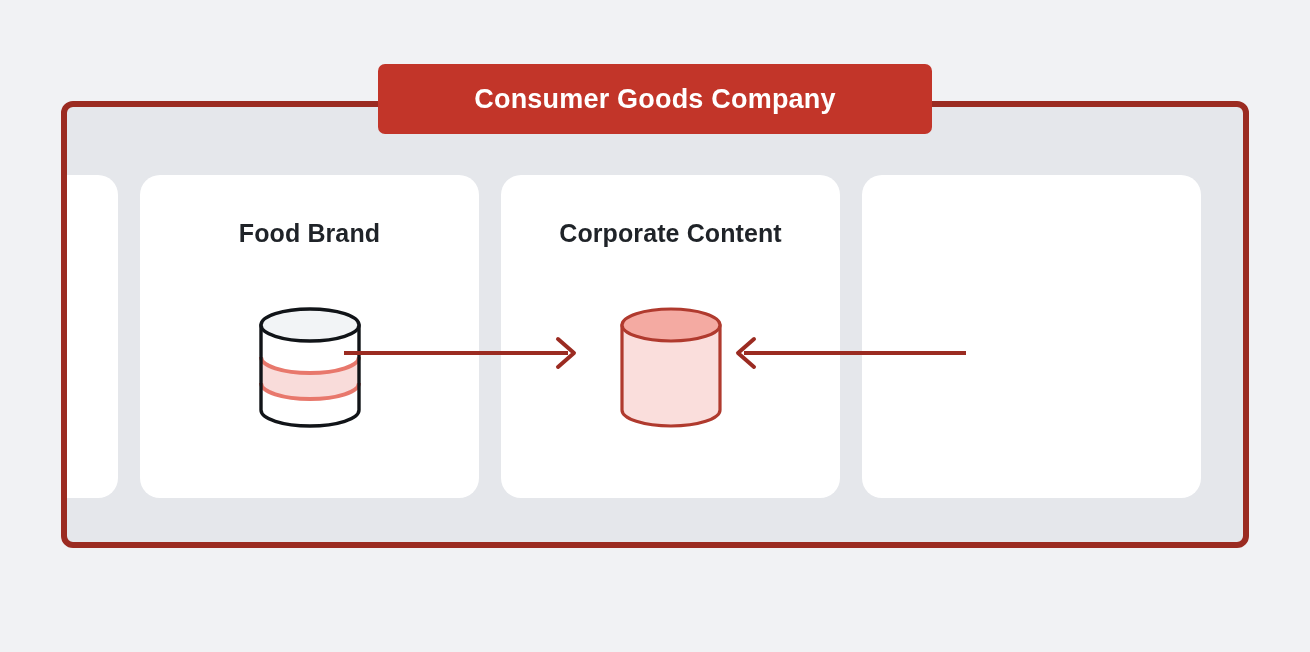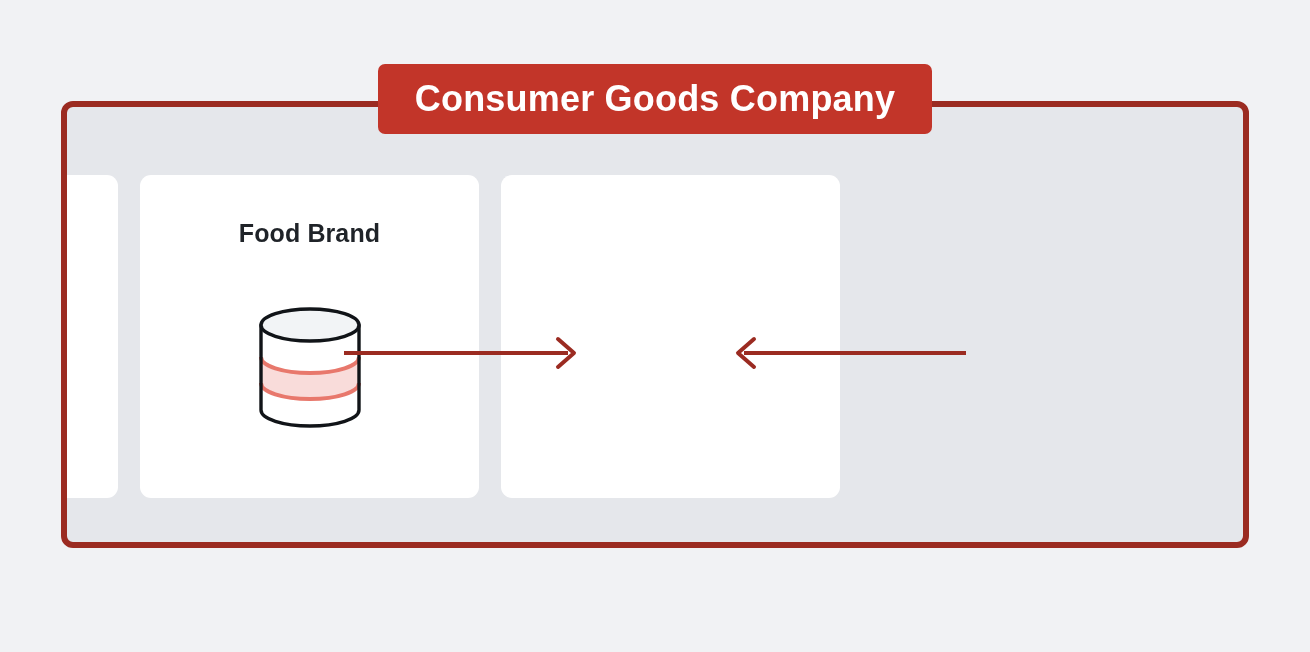--- a/index.html
+++ b/index.html
@@ -41,41 +41,41 @@
     height: 70px;
     background: #c23529;
     border-radius: 7px;
     display: flex;
     align-items: center;
     justify-content: center;
     z-index: 20;
   }
   .org-badge-text {
     color: #ffffff;
-    font-size: 36px;
+    font-size: 27px;
     font-weight: bold;
     letter-spacing: 0.2px;
     white-space: nowrap;
   }
 
   
   .cards-row {
     position: absolute;
     left: 0;
     top: 68px;
     height: 323px;
     display: flex;
     gap: 22px;
     padding-left: 12px;
     align-items: stretch;
   }
 
   .brand-card {
     background: #ffffff;
-    border-radius: 11px;
+    border-radius: 20px;
     width: 339px;
     flex: 0 0 339px;
     position: relative;
     display: flex;
     flex-direction: column;
     align-items: center;
   }
   .brand-card.edge-card {
     width: 339px;
     flex: 0 0 339px;
@@ -134,20 +134,30 @@
             <path d="M6,52 A49,16 0 0 0 104,52" fill="none" stroke="#e8786c" stroke-width="4"></path>
             <path d="M6,78 A49,16 0 0 0 104,78" fill="none" stroke="#e8786c" stroke-width="4"></path>
 
             <path d="M6,20 L6,105 A49,16 0 0 0 104,105 L104,20" fill="none" stroke="#111418" stroke-width="3.4" stroke-linecap="round"></path>
 
             <ellipse cx="55" cy="20" rx="49" ry="16" fill="#f2f4f6" stroke="#111418" stroke-width="3.4"></ellipse>
           </svg>
         </div>
       </div>
 
+      <div class="brand-card">
+        <div class="card-title">Corporate Content</div>
+        <div class="card-icon-wrap">
+          <svg width="110" height="130" viewBox="0 0 110 130">
+            <path d="M6,20 L6,105 A49,16 0 0 0 104,105 L104,20 Z" fill="#fadedc" stroke="none"></path>
+            <path d="M6,20 L6,105 A49,16 0 0 0 104,105 L104,20" fill="none" stroke="#b03a2e" stroke-width="3.2" stroke-linecap="round"></path>
+            <ellipse cx="55" cy="20" rx="49" ry="16" fill="#f4aaa2" stroke="#b03a2e" stroke-width="3.2"></ellipse>
+          </svg>
+        </div>
+      </div>
 
 
       <div class="brand-card edge-card">
         <div class="card-title"></div>
       </div>
 
     </div>
   </div>
 
   <div class="org-badge">

